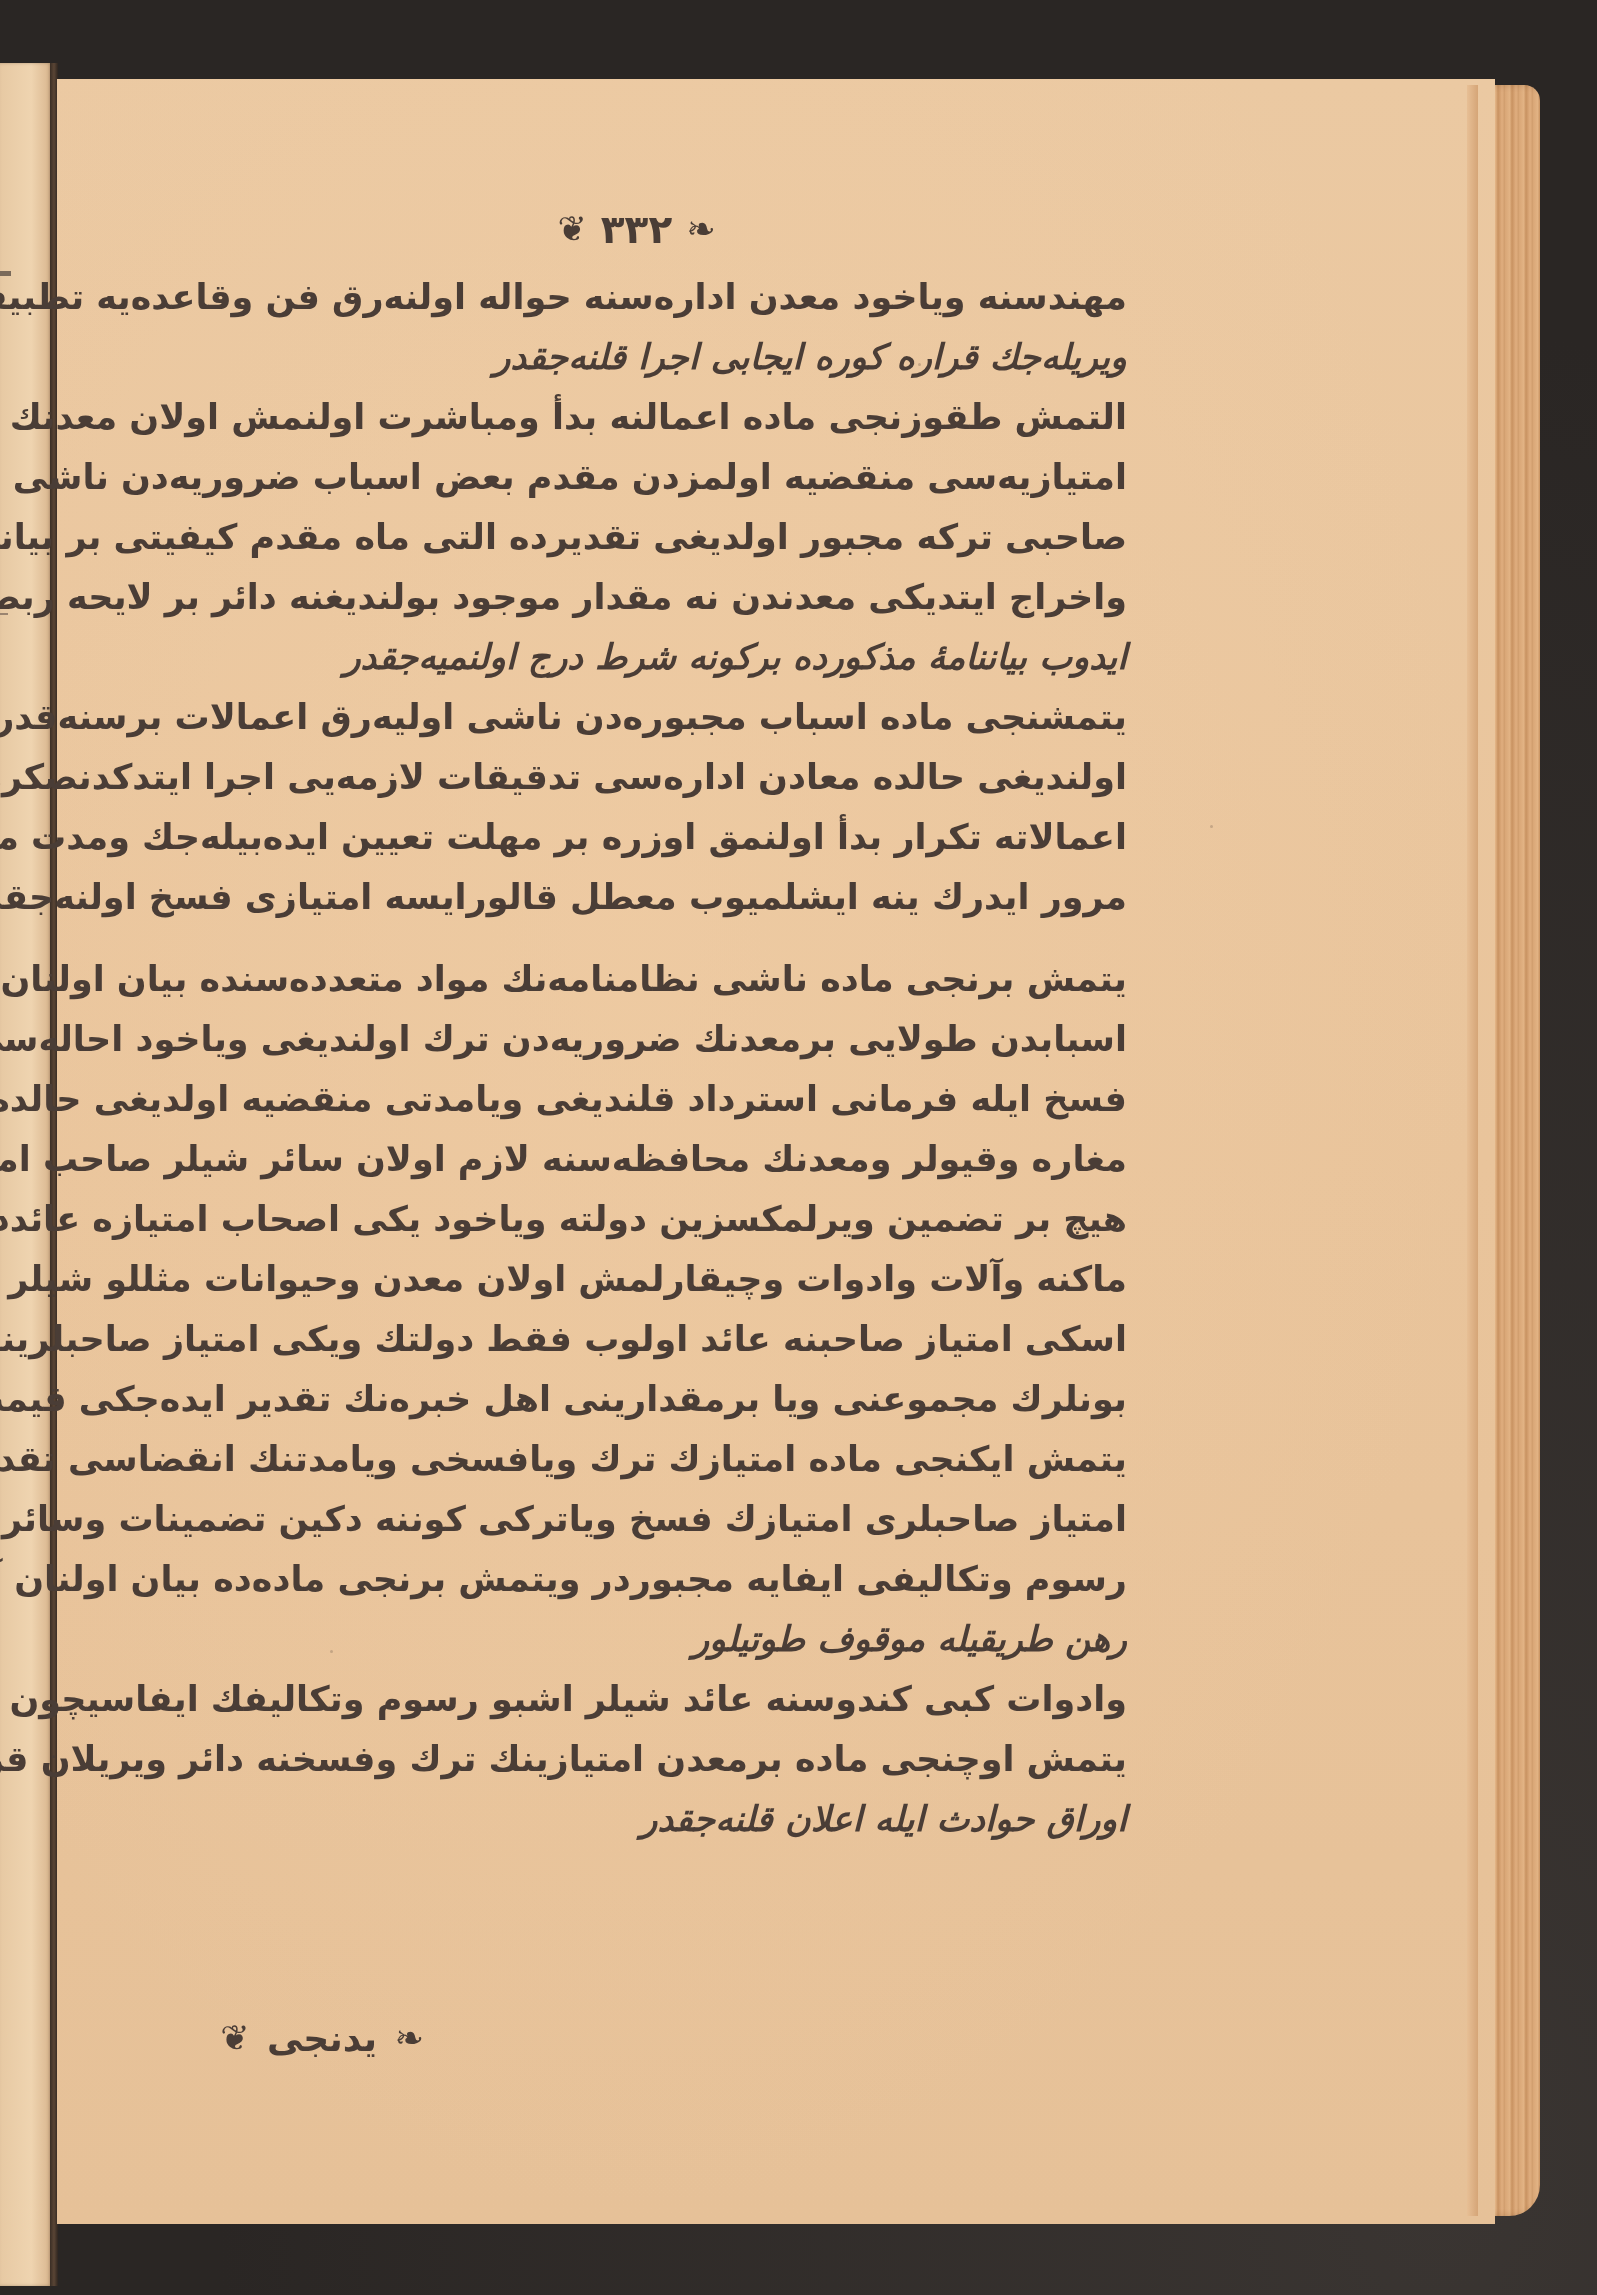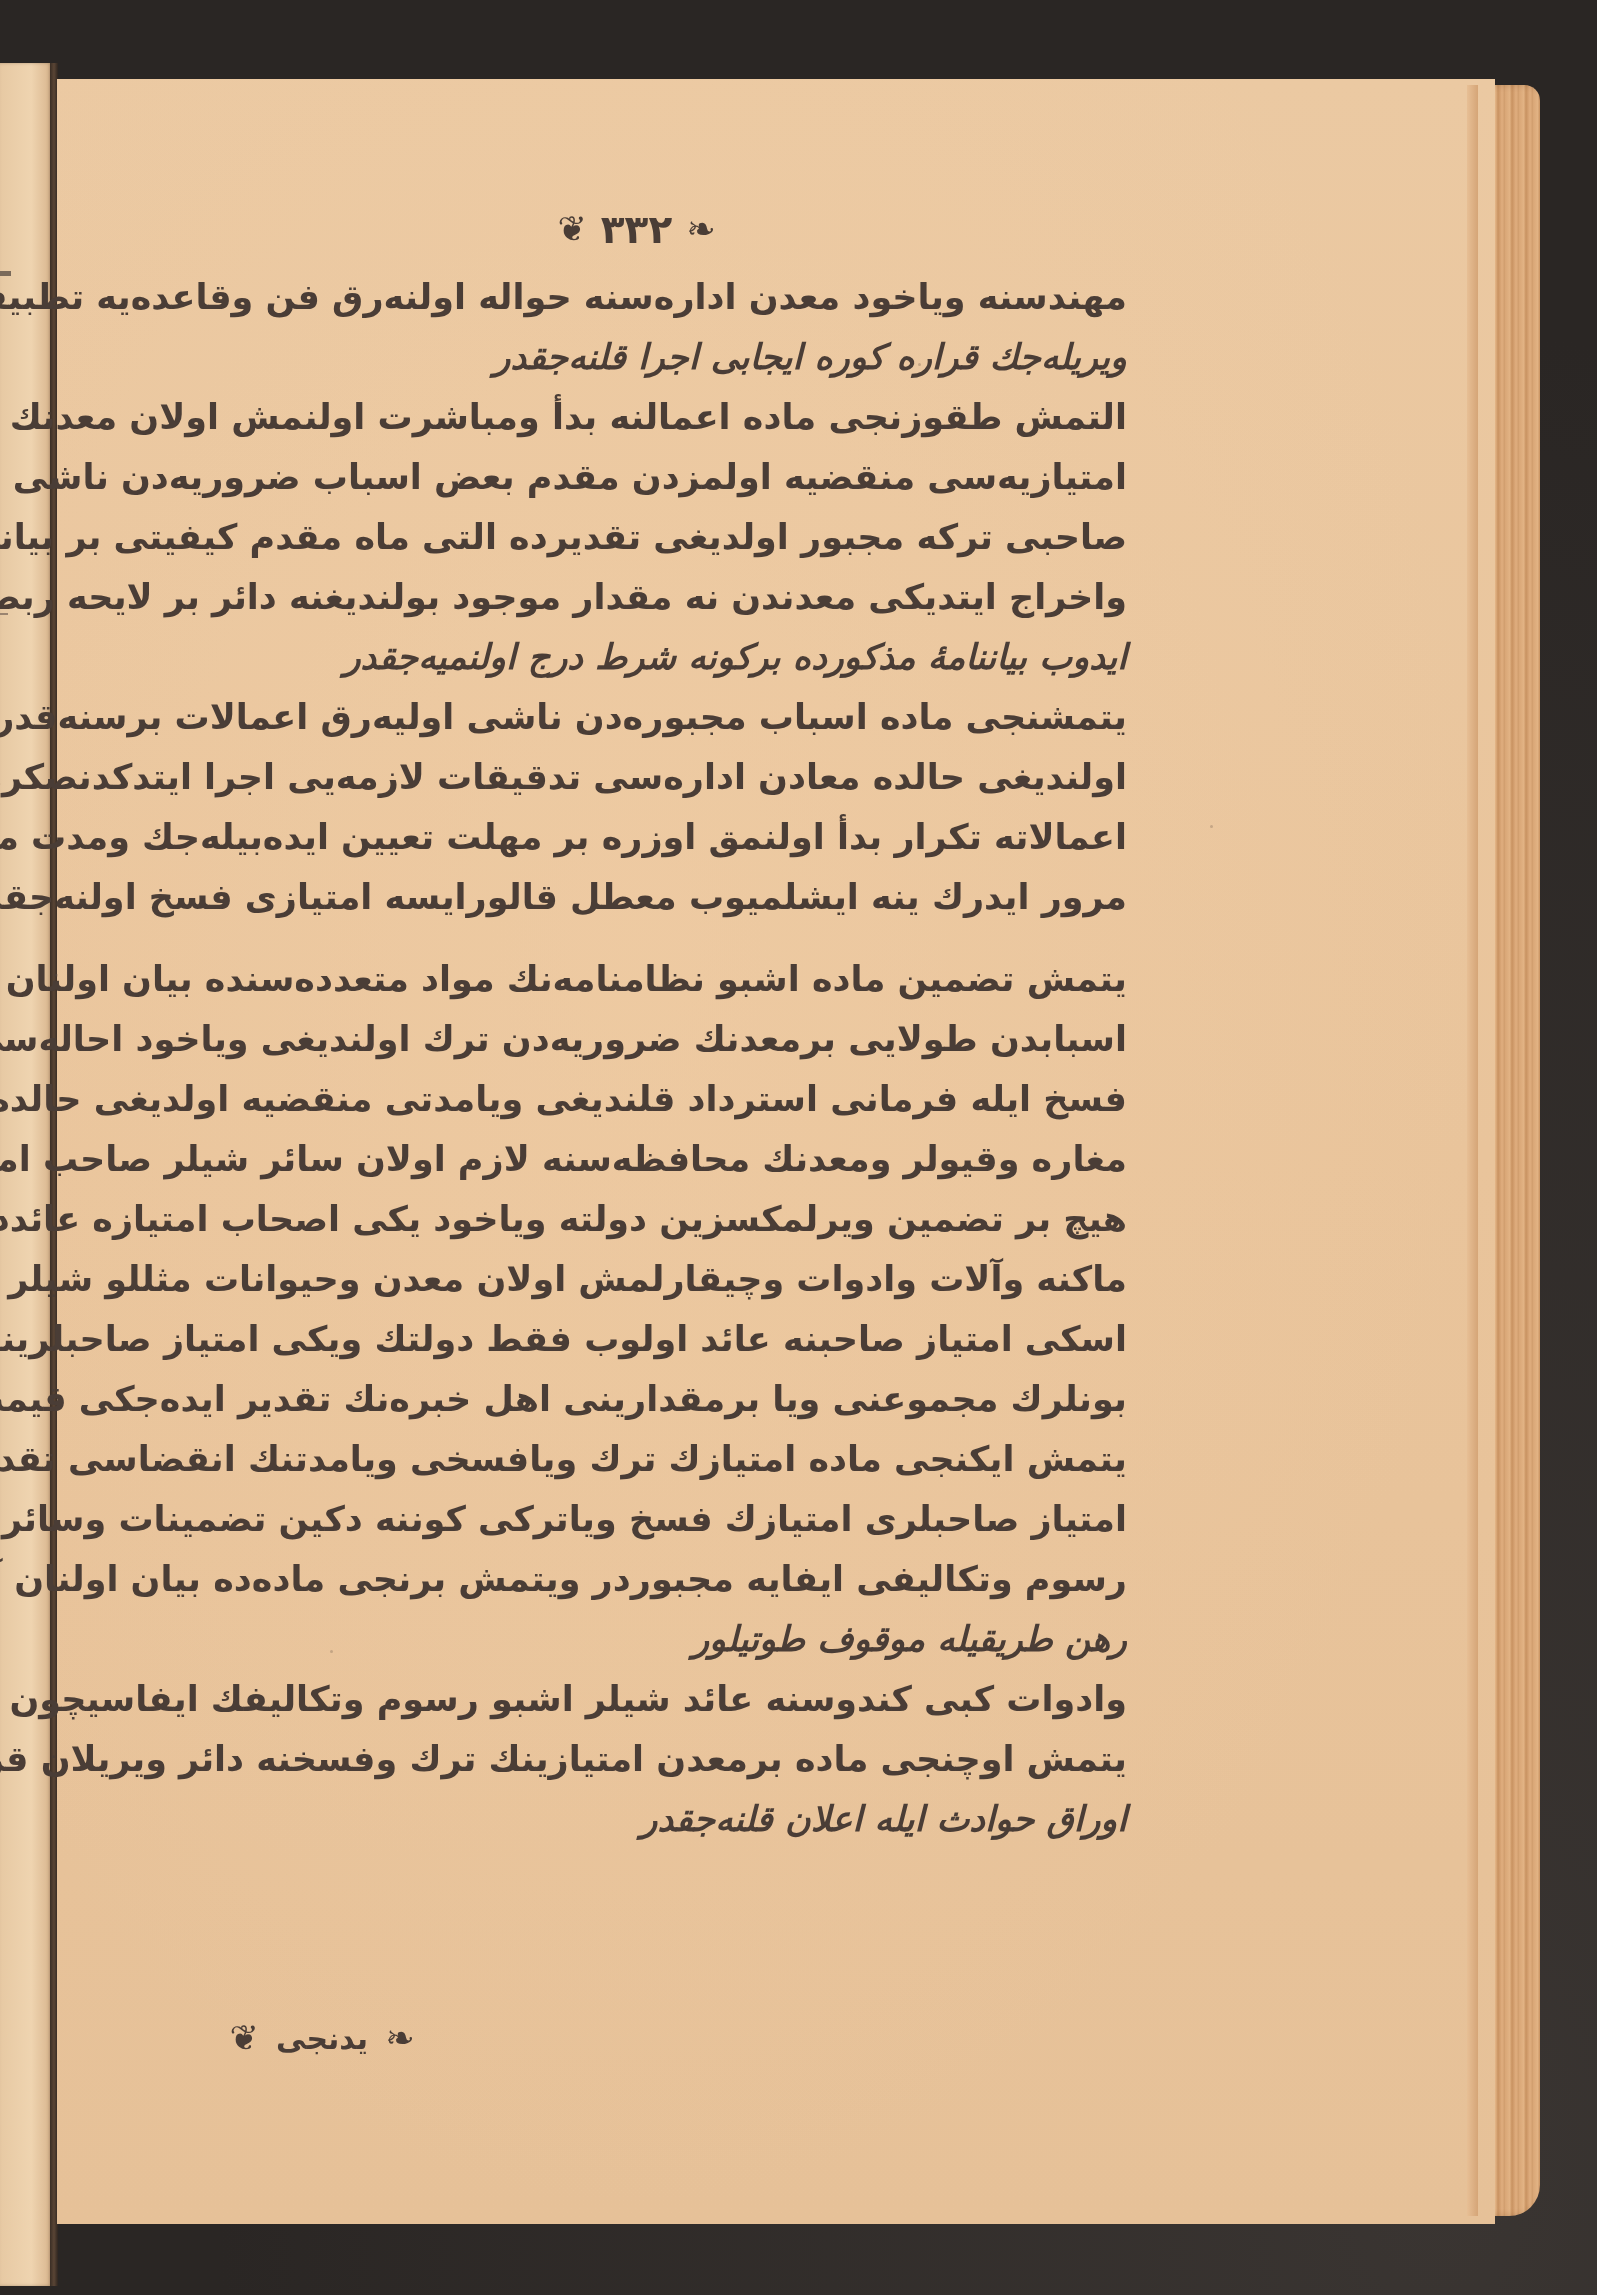--- a/index.html
+++ b/index.html
@@ -114,21 +114,21 @@
     position: absolute;
     left: 220px; top: 2011px;
     width: 204px; height: 55px;
     display: flex; align-items: center; justify-content: center;
     gap: 17.3px;
     color: #4a3d36;
     font-family: "DejaVu Sans", sans-serif;
     font-weight: bold;
   }
   .catchword {
-    font-size: 30px; direction: rtl;
+    font-size: 36px; direction: rtl;
   }
   .speck {
     position: absolute; width: 3.1px; height: 3.1px; border-radius: 1.6px;
     background: #a0866c; opacity: 0.5;
   }
 </style>
 </head>
 <body>
 
 <div class="bg-dark"></div>
@@ -152,21 +152,21 @@
   <div class="line short">ويريلەجك قراره كوره ايجابى اجرا قلنەجقدر</div>
   <div class="line">التمش طقوزنجى ماده   اعمالنه بدأ ومباشرت اولنمش اولان معدنك مدت</div>
   <div class="line">امتيازيەسى منقضيه اولمزدن مقدم بعض اسباب ضروريەدن ناشى امتياز</div>
   <div class="line">صاحبى تركه مجبور اولديغى تقديرده التى ماه مقدم كيفيتى بر بياننامه ايله</div>
   <div class="line">واخراج ايتديكى معدندن نه مقدار موجود بولنديغنه دائر بر لايحه ربط</div>
   <div class="line short">ايدوب بياننامهٔ مذكورده بركونه شرط درج اولنميەجقدر</div>
   <div class="line">يتمشنجى ماده   اسباب مجبورەدن ناشى اوليەرق اعمالات برسنەقدر تعطيل</div>
   <div class="line">اولنديغى حالده معادن ادارەسى تدقيقات لازمەيى اجرا ايتدكدنصكره</div>
   <div class="line">اعمالاته تكرار بدأ اولنمق اوزره بر مهلت تعيين ايدەبيلەجك ومدت مذكوره</div>
   <div class="line gap">مرور ايدرك ينه ايشلميوب معطل قالورايسه امتيازى فسخ اولنەجقدر</div>
-  <div class="line">يتمش تضمين ماده   اشبو نظامنامەنك مواد متعددەسنده بيان اولنان</div>
+  <div class="line">يتمش برنجى ماده   ناشى نظامنامەنك مواد متعددەسنده بيان اولنان</div>
   <div class="line">اسبابدن طولايى برمعدنك ضروريەدن ترك اولنديغى وياخود احالەسى</div>
   <div class="line">فسخ ايله فرمانى استرداد قلنديغى ويامدتى منقضيه اولديغى حالده</div>
   <div class="line">مغاره وقيولر ومعدنك محافظەسنه لازم اولان سائر شيلر صاحب امتيازه</div>
   <div class="line">هيچ بر تضمين ويرلمكسزين دولته وياخود يكى اصحاب امتيازه عائددر</div>
   <div class="line">ماكنه وآلات وادوات وچيقارلمش اولان معدن وحيوانات مثللو شيلر</div>
   <div class="line">اسكى امتياز صاحبنه عائد اولوب فقط دولتك ويكى امتياز صاحبلرينك</div>
   <div class="line">بونلرك مجموعنى ويا برمقدارينى اهل خبرەنك تقدير ايدەجكى قيمت اوزرينه</div>
   <div class="line">يتمش ايكنجى ماده   امتيازك ترك ويافسخى ويامدتنك انقضاسى تقديرنده</div>
   <div class="line">امتياز صاحبلرى امتيازك فسخ وياتركى كوننه دكين تضمينات وسائر</div>
   <div class="line">رسوم وتكاليفى ايفايه مجبوردر ويتمش برنجى مادەده بيان اولنان آلات</div>

